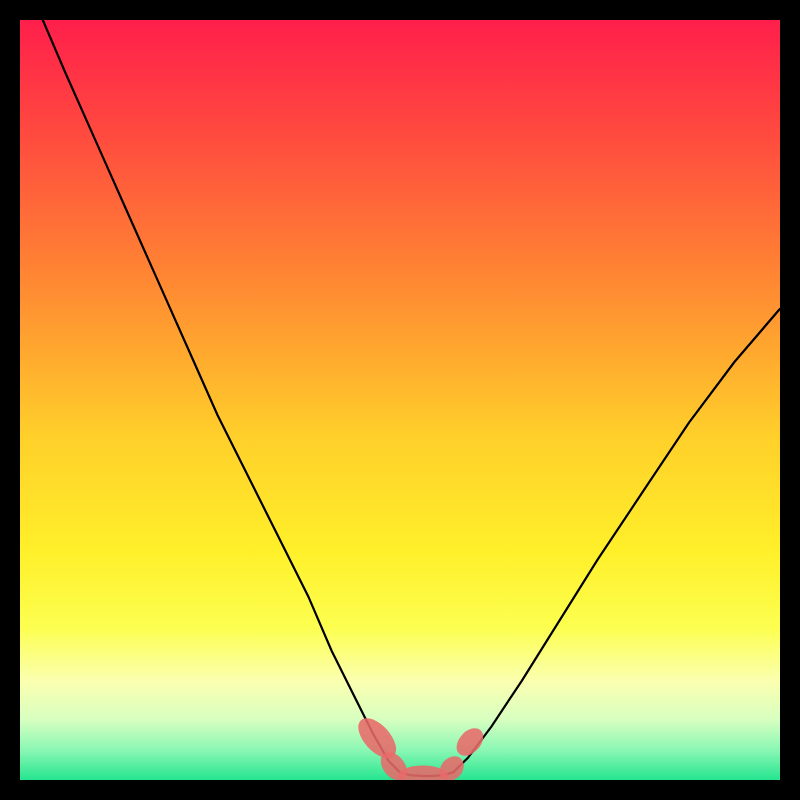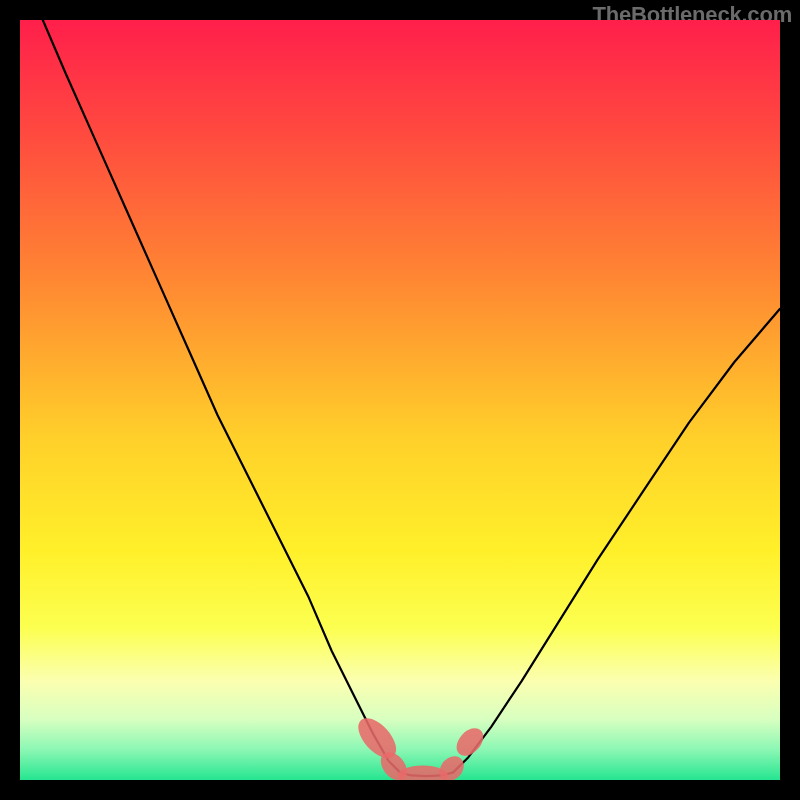--- a/index.html
+++ b/index.html
@@ -32,21 +32,20 @@
     font-weight: 600;
     color: #6b6b6b;
     letter-spacing: -0.2px;
   }
   svg { display: block; }
 </style>
 </head>
 <body>
 
 <div class="frame">
-  <div class="attribution">TheBottleneck.com</div>
 
   <div class="plot">
     <svg id="chart-svg" viewBox="0 0 760 760" width="760" height="760">
       <defs>
         <linearGradient id="bg-grad" x1="0" y1="0" x2="0" y2="1">
             <stop offset="0%" stop-color="#ff1f4b"></stop>
             <stop offset="15%" stop-color="#ff4a3f"></stop>
             <stop offset="35%" stop-color="#ff8a32"></stop>
             <stop offset="55.00000000000001%" stop-color="#ffd02a"></stop>
             <stop offset="70%" stop-color="#fff02a"></stop>

